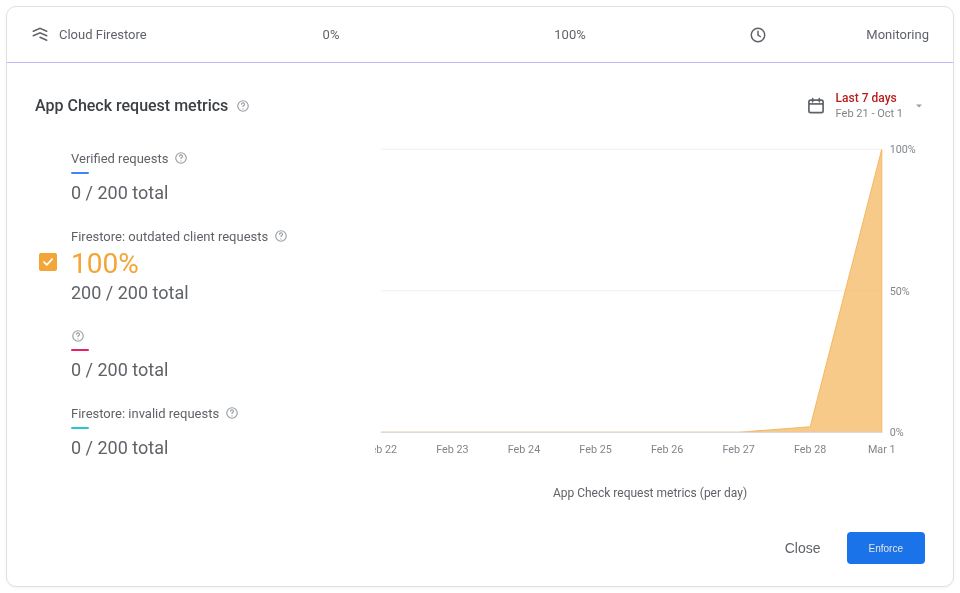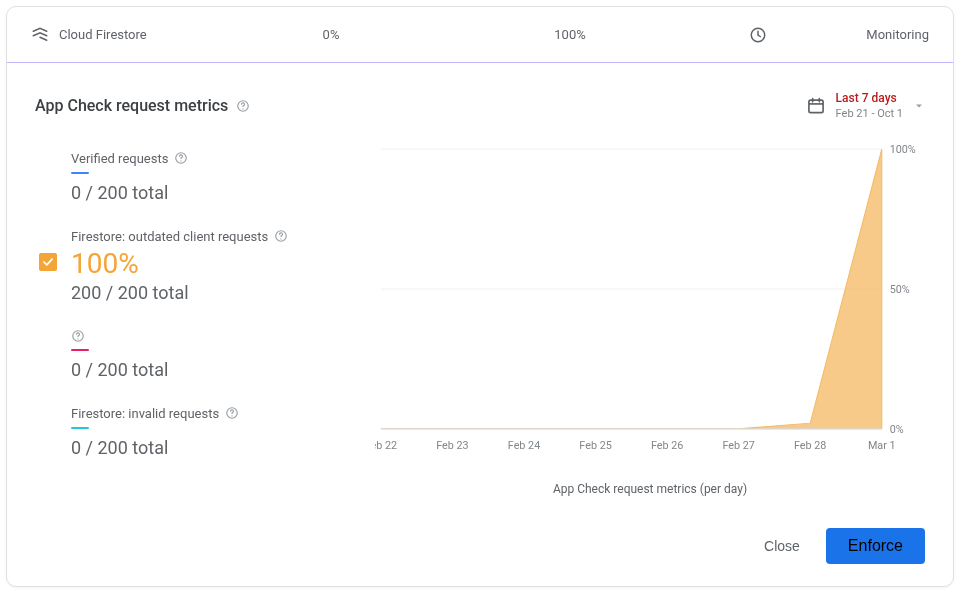--- a/index.html
+++ b/index.html
@@ -119,22 +119,22 @@
   
   .actions {
     display:flex; justify-content:flex-end; gap:18px;
     padding: 14px 28px 22px 0;
   }
   .btn-flat {
     background:none; border:none; color:#5f6368; font-size:14px; font-weight:500;
     padding:8px 8px; cursor:pointer;
   }
   .btn-primary {
-    background:#1a73e8; color:#000000; border:none; border-radius:4px;
-    font-size:16px; font-weight:500; padding:9px 22px; cursor:pointer;
+    background:#1a73e8; color:#e5e5e5; border:none; border-radius:4px;
+    font-size:10px; font-weight:500; padding:9px 22px; cursor:pointer;
   }
   .ytick { font-size:11px; fill:#80868b; }
   .xtick { font-size:11px; fill:#80868b; }
 </style>
 </head>
 <body>
 
 <div class="card">
 
   <div class="hdr">

